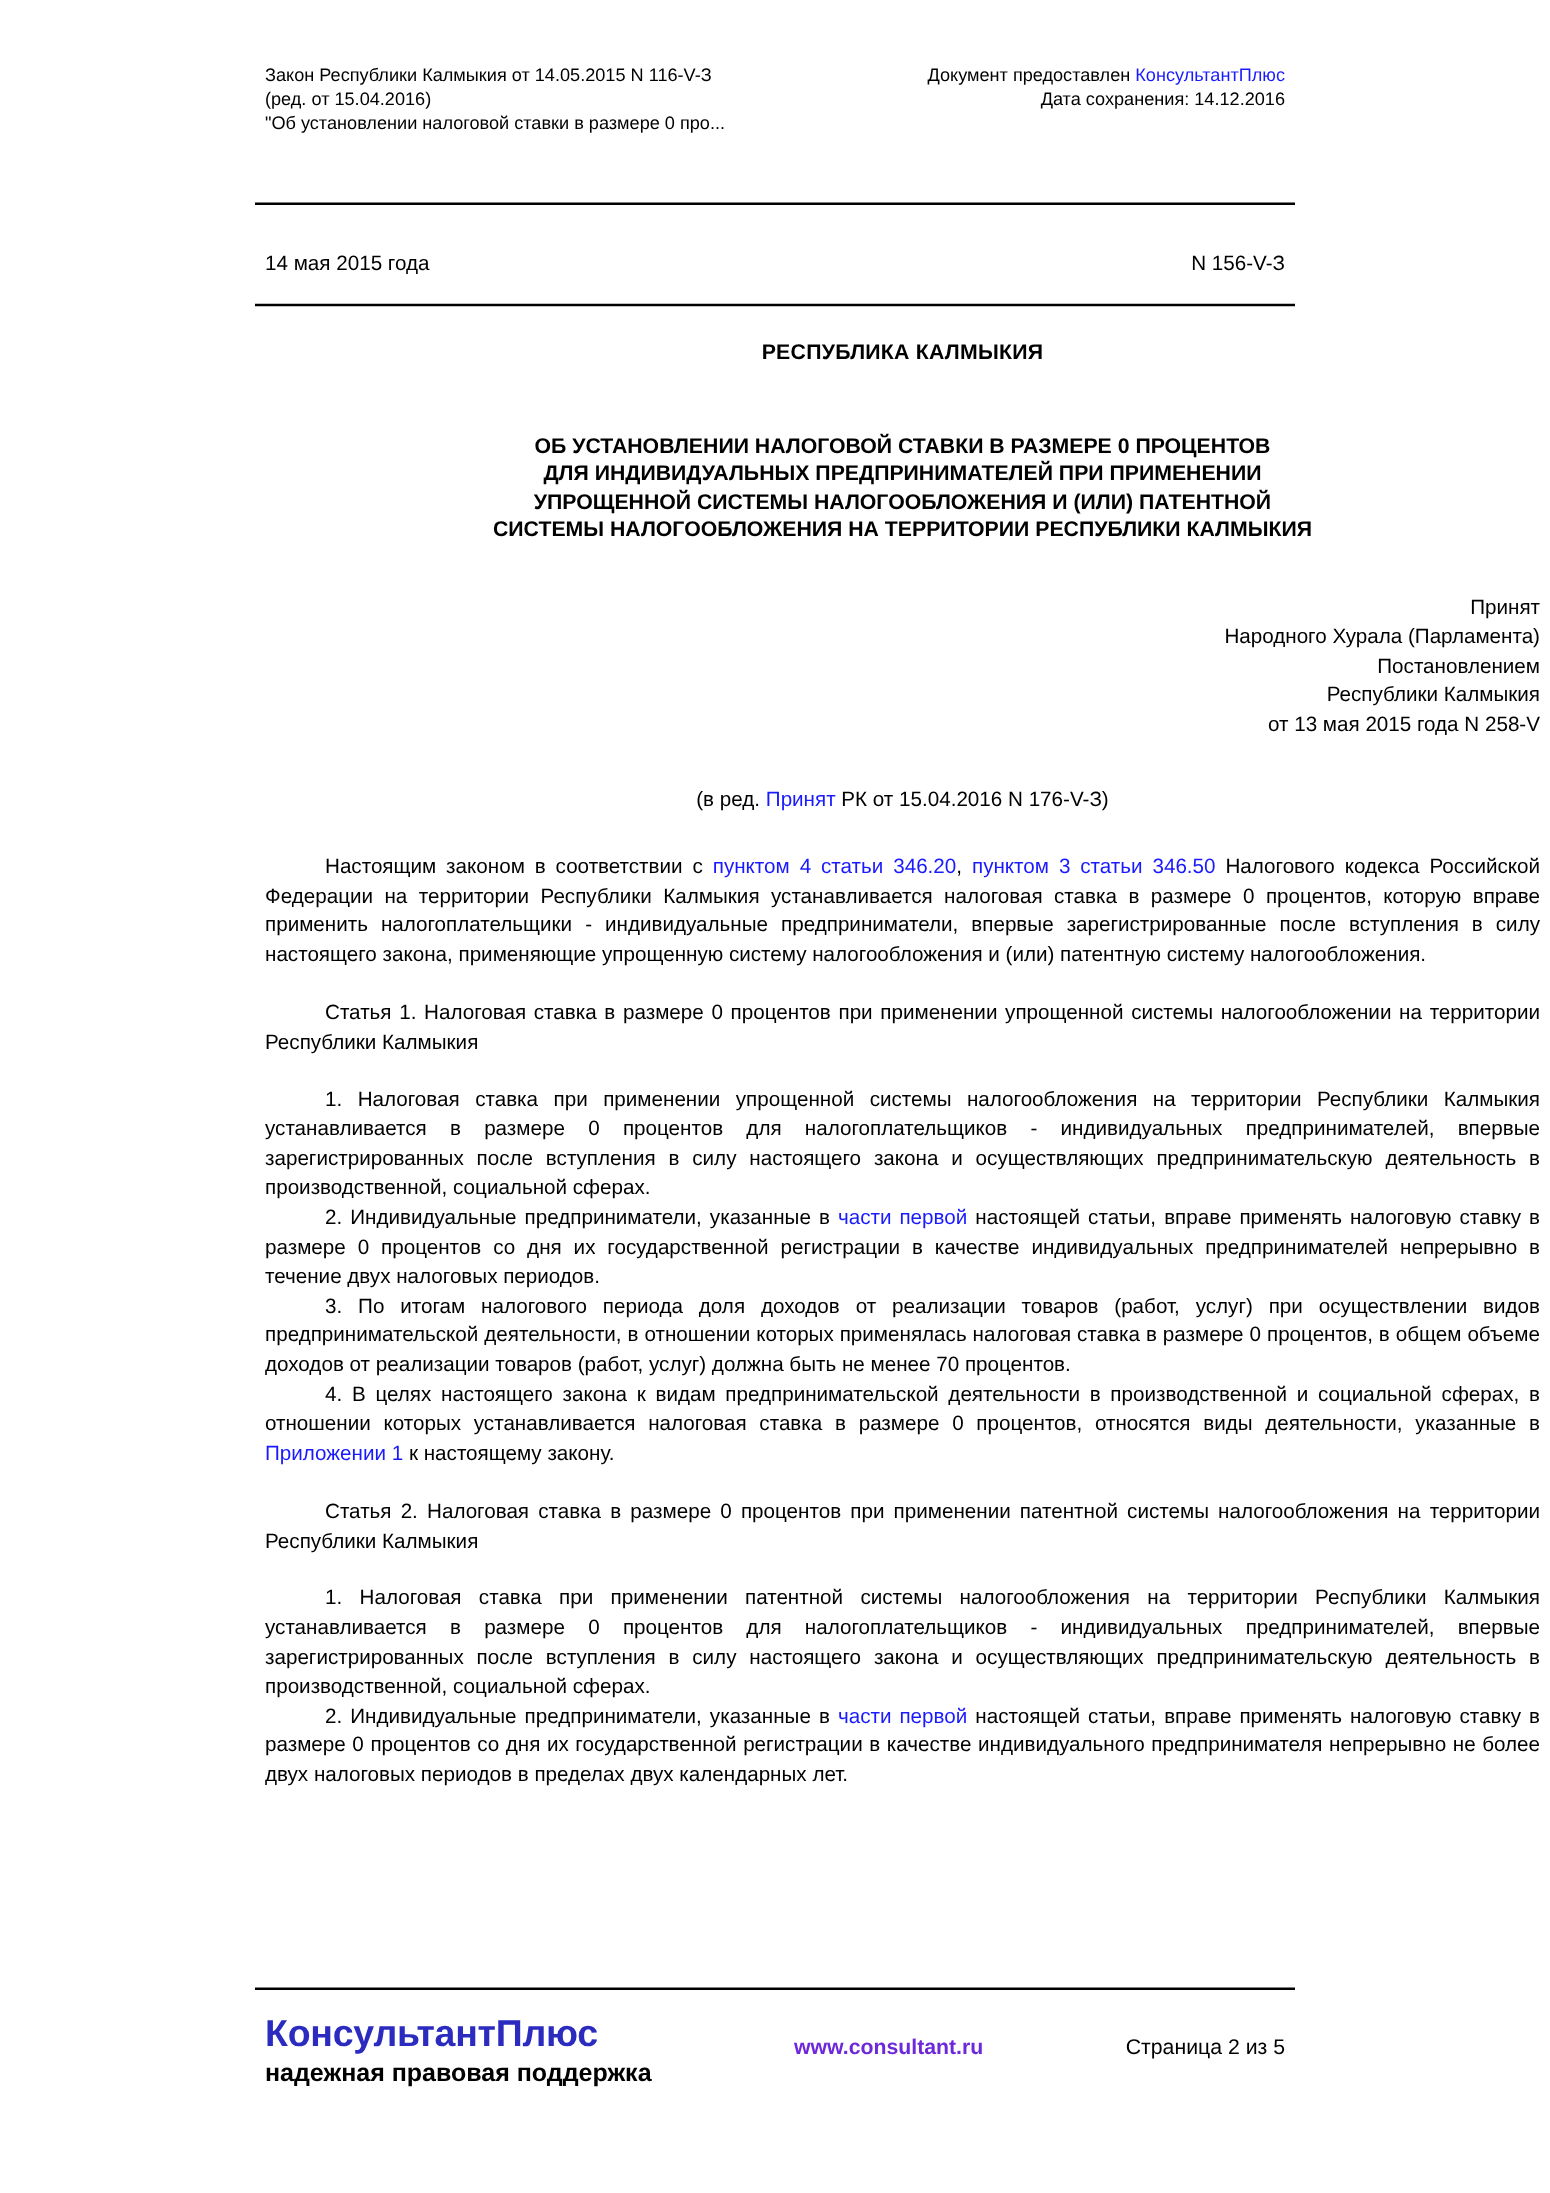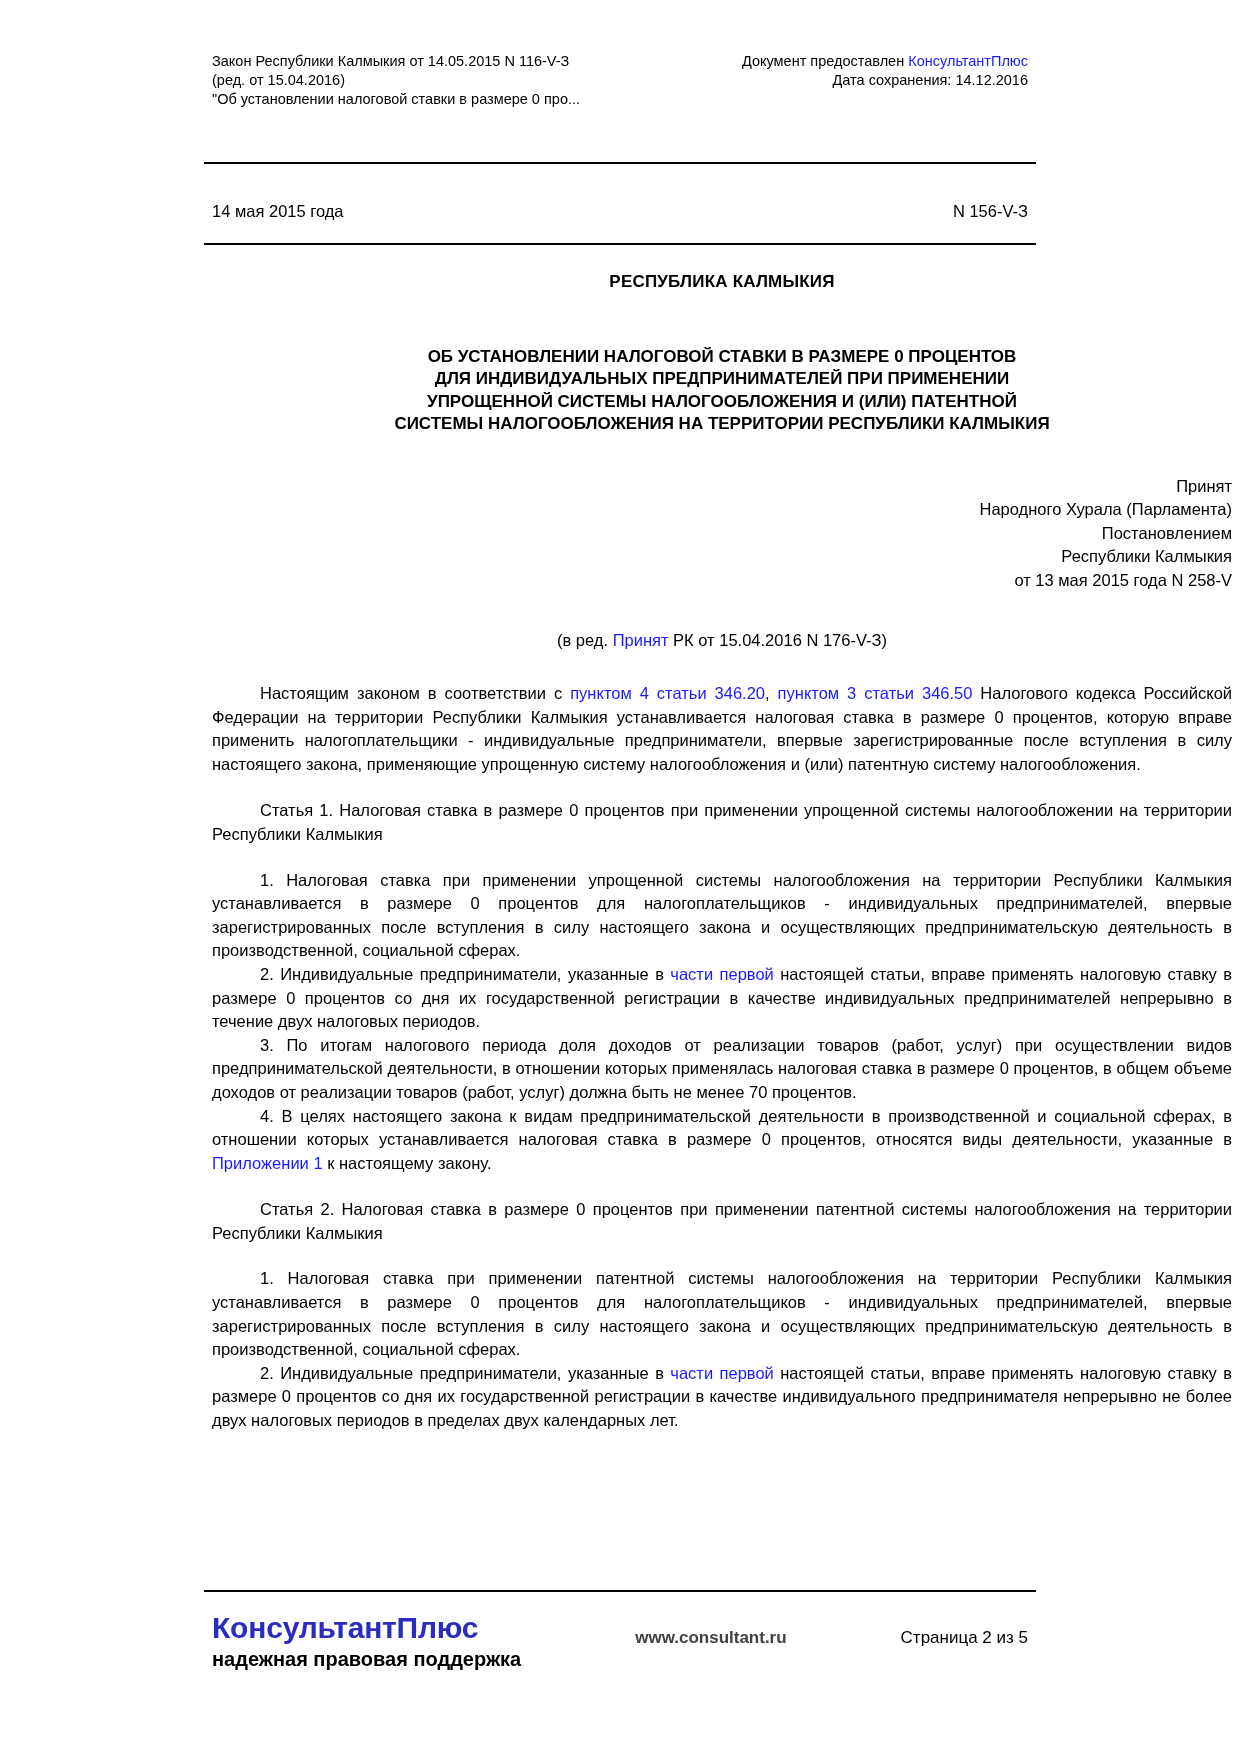--- a/index.html
+++ b/index.html
@@ -130,21 +130,21 @@
     font-size: 30px;
     line-height: 32px;
     letter-spacing: -0.2px;
   }
   .brand-tag {
     font-weight: bold;
     font-size: 20px;
     margin-top: 4px;
   }
   .footer-url {
-    color: #404040;
+    color: #6d28d9;
     font-weight: bold;
     font-size: 17px;
     margin-top: 16px;
   }
   .footer-page {
     font-size: 17px;
     margin-top: 16px;
   }
 </style>
 </head>

